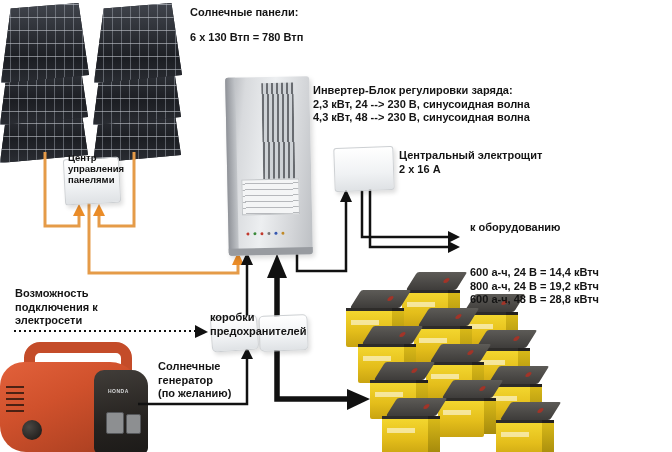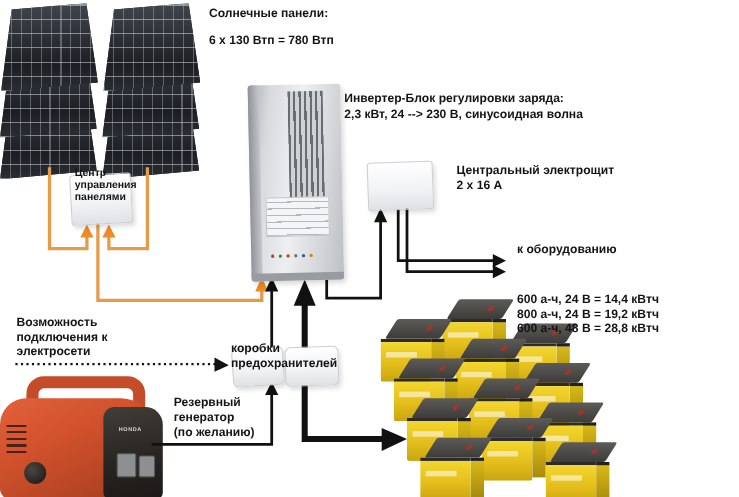--- a/index.html
+++ b/index.html
@@ -1,17 +1,17 @@
 <!DOCTYPE html>
 <html><head>
 <meta charset="utf-8">
 <style>
   html,body{margin:0;padding:0;background:#fff;}
   .stage{position:relative;width:672px;height:452px;background:#fff;overflow:hidden;
-         font-family:"Liberation Sans",sans-serif;}
+         font-family:"Liberation Sans",sans-serif;border-radius:26px;}
   
   .txt{position:absolute;z-index:30;font-weight:bold;font-size:11px;line-height:13.5px;
        color:#141414;white-space:nowrap;}
   .txt span{display:block;}
   .txt-sm{font-size:9.5px;line-height:11px;}
   
   .panel{position:absolute;width:88px;height:80px;
     background-color:#23252a;
     background-image:
       repeating-linear-gradient(90deg, rgba(190,196,206,.38) 0 1px, transparent 1px 9px),
@@ -262,23 +262,24 @@
 
   <div class="txt txt-sm" style="left:68px;top:152px;">
     <span>Центр</span>
     <span>управления</span>
     <span>панелями</span>
   </div>
 
   <div class="txt" style="left:313px;top:84px;">
     <span>Инвертер-Блок регулировки заряда:</span>
     <span>2,3 кВт, 24 --&gt; 230 В, синусоидная волна</span>
-  </div>
-
-  <div class="txt" style="left:399px;top:149px;margin-left:16px;">
+    <span>4,3 кВт, 48 --&gt; 230 В, синусоидная волна</span>
+  </div>
+
+  <div class="txt" style="left:399px;top:149px;">
     <span>Центральный электрощит</span>
     <span>2 х 16 А</span>
   </div>
 
   <div class="txt" style="left:470px;top:221px;">
     <span>к оборудованию</span>
   </div>
 
   <div class="txt" style="left:470px;top:266px;">
     <span>600 а-ч, 24 В = 14,4 кВтч</span>
@@ -291,18 +292,18 @@
     <span>предохранителей</span>
   </div>
 
   <div class="txt" style="left:15px;top:287px;">
     <span>Возможность</span>
     <span>подключения к</span>
     <span>электросети</span>
   </div>
 
   <div class="txt" style="left:158px;top:360px;">
-    <span>Резервный</span>
+    <span>Солнечные</span>
     <span>генератор</span>
     <span>(по желанию)</span>
   </div>
 
 </div>
 
 </body></html>

